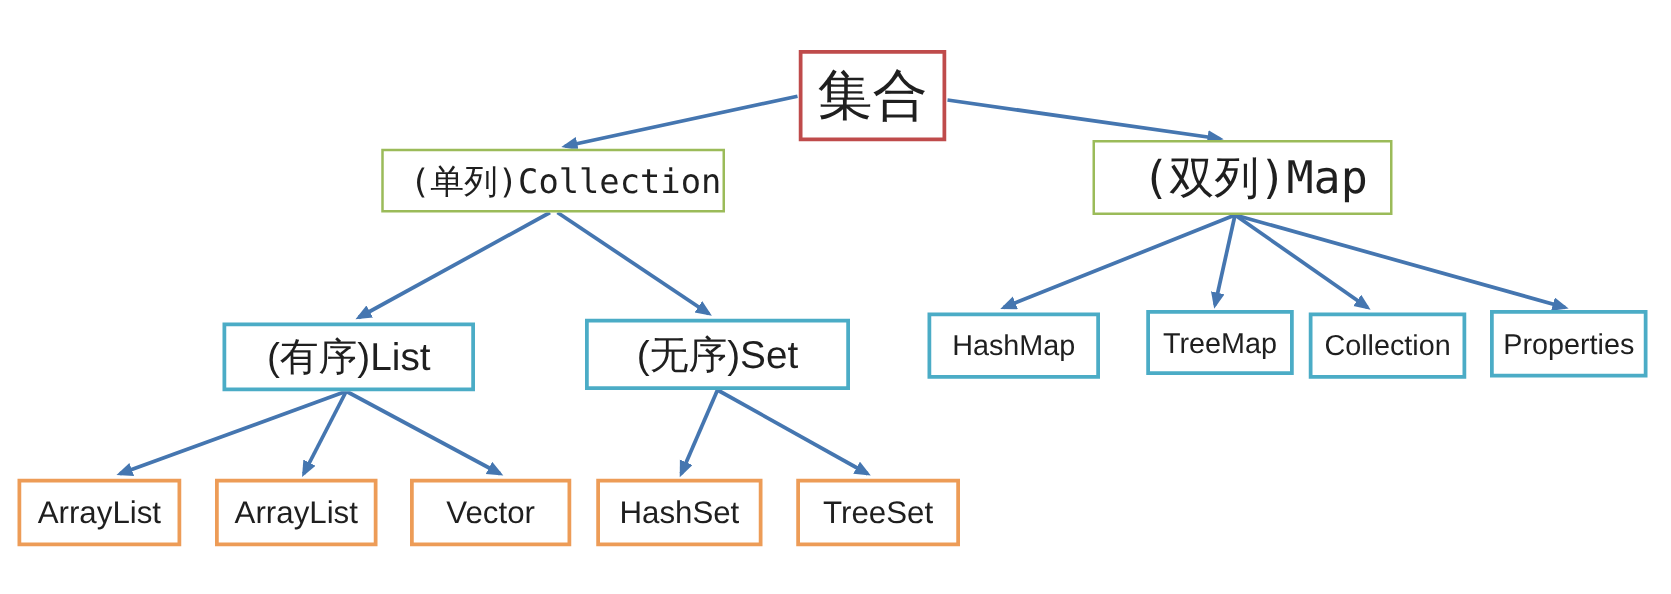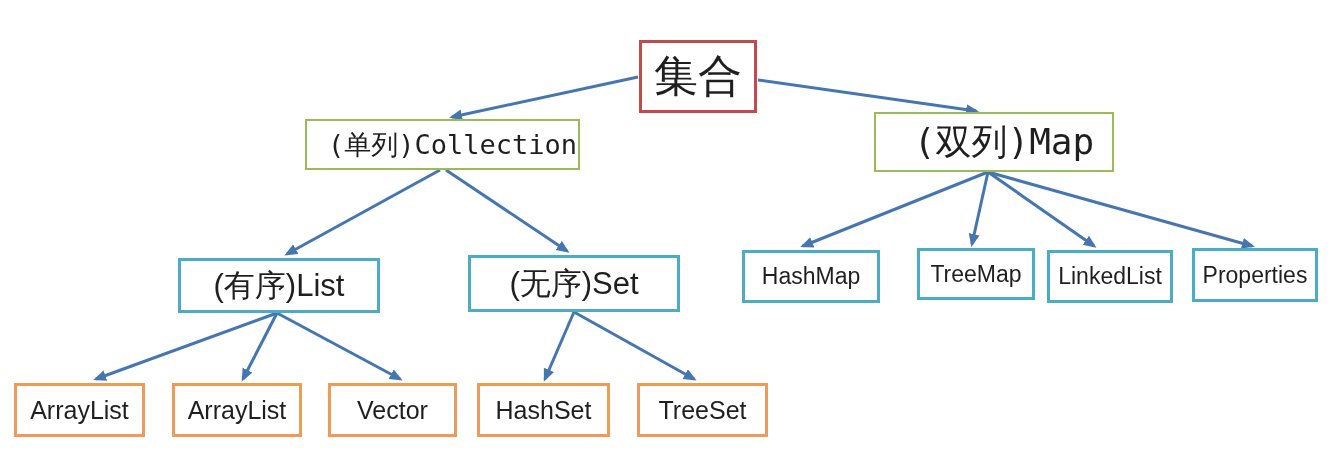--- a/index.html
+++ b/index.html
@@ -81,21 +81,21 @@
   <div class="node n-set f-sans" style="border-color: rgb(75, 172, 198);">
       <span>(无序)Set</span>
     </div>
   <div class="node n-hashmap f-sans" style="border-color: rgb(75, 172, 198);">
       <span>HashMap</span>
     </div>
   <div class="node n-treemap f-sans" style="border-color: rgb(75, 172, 198);">
       <span>TreeMap</span>
     </div>
   <div class="node n-hashtable f-sans" style="border-color: rgb(75, 172, 198);">
-      <span>LinkedList</span>
+      <span>Collection</span>
     </div>
   <div class="node n-properties f-sans" style="border-color: rgb(75, 172, 198);">
       <span>Properties</span>
     </div>
   <div class="node n-arraylist f-sans" style="border-color: rgb(237, 156, 87);">
       <span>ArrayList</span>
     </div>
   <div class="node n-linkedlist f-sans" style="border-color: rgb(237, 156, 87);">
       <span>ArrayList</span>
     </div>

